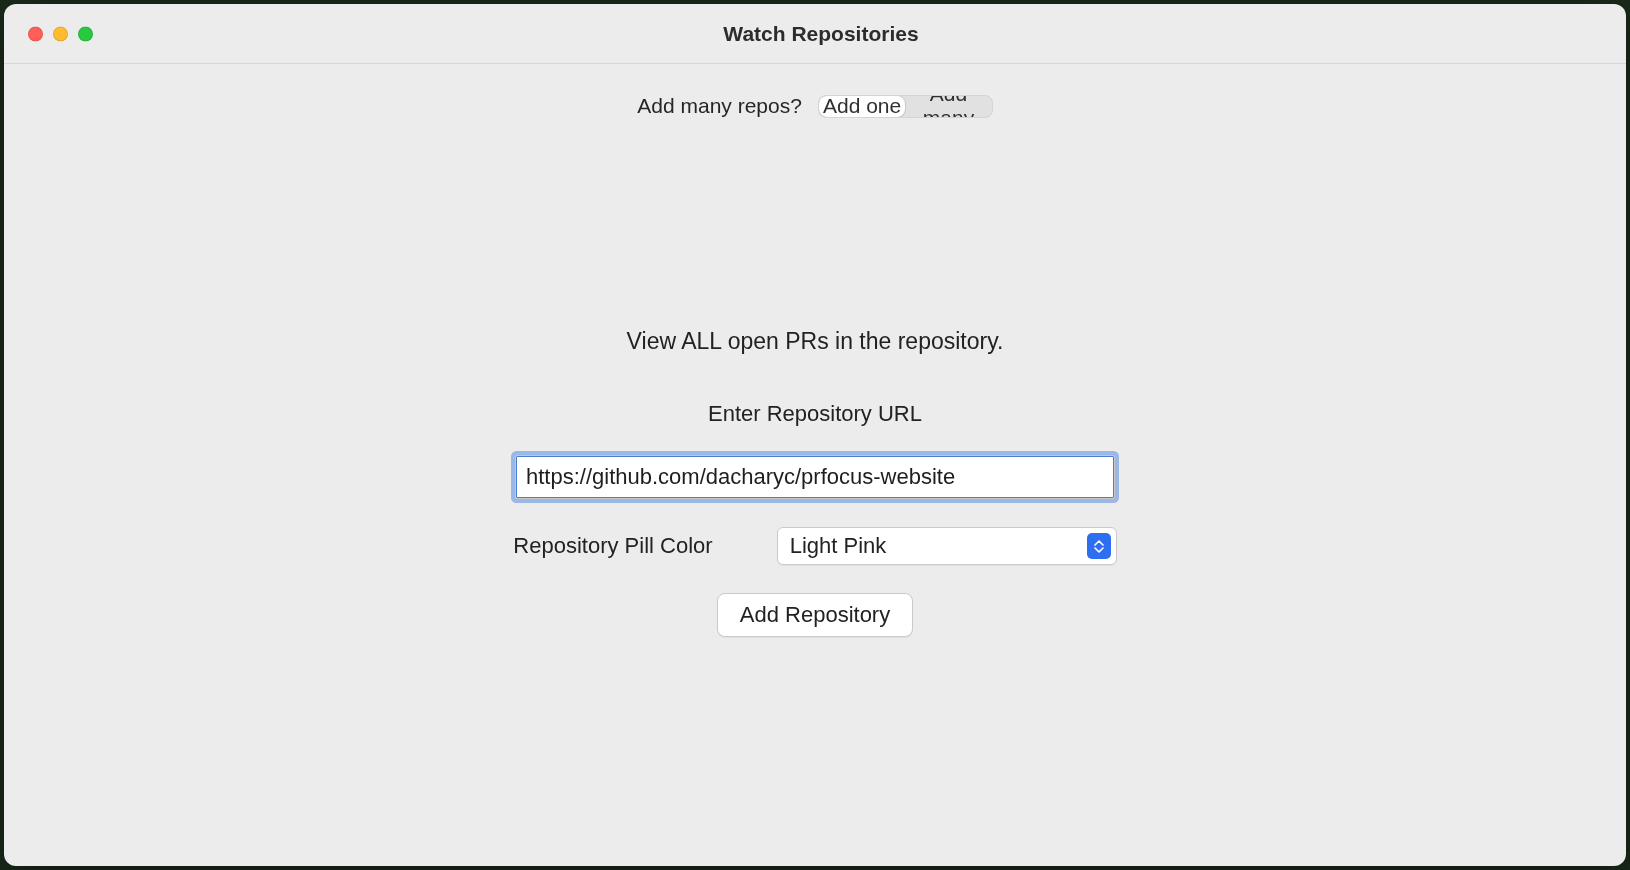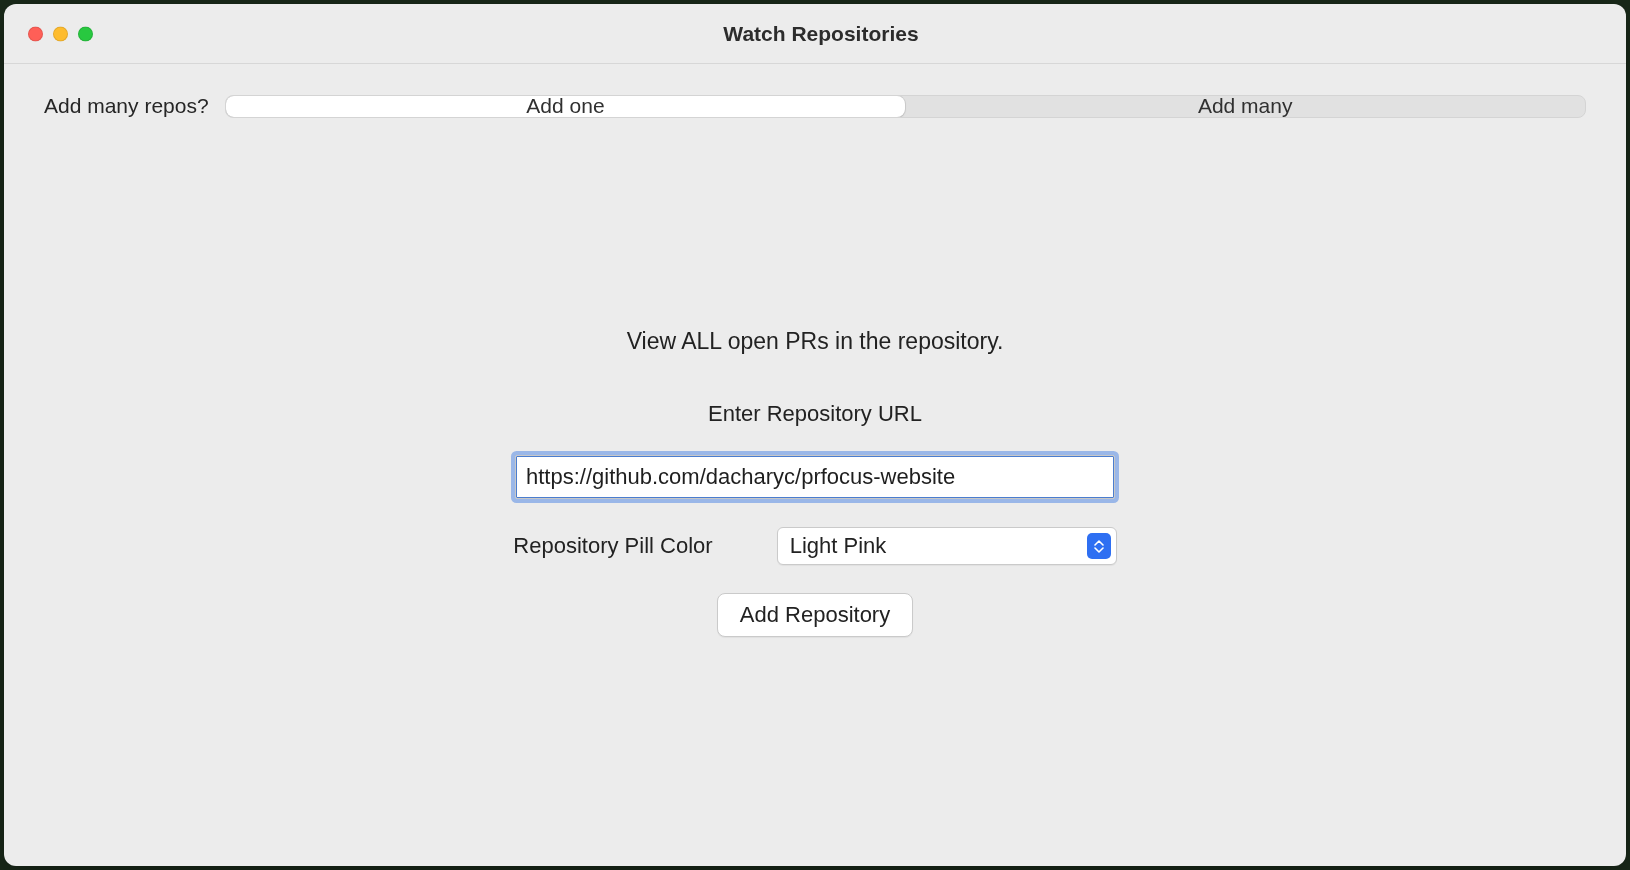--- a/index.html
+++ b/index.html
@@ -53,20 +53,21 @@
     font-weight: 700;
     font-size: 21px;
     color: #2c2c2c;
     padding-left: 12px;
   }
   .content {
     flex: 1;
     display: flex;
     flex-direction: column;
     padding: 30px 40px;
+    align-items: center;
   }
   .seg-row {
     display: flex;
     align-items: center;
     gap: 16px;
   }
   .seg-label {
     font-size: 21px;
     color: #262626;
     white-space: nowrap;

